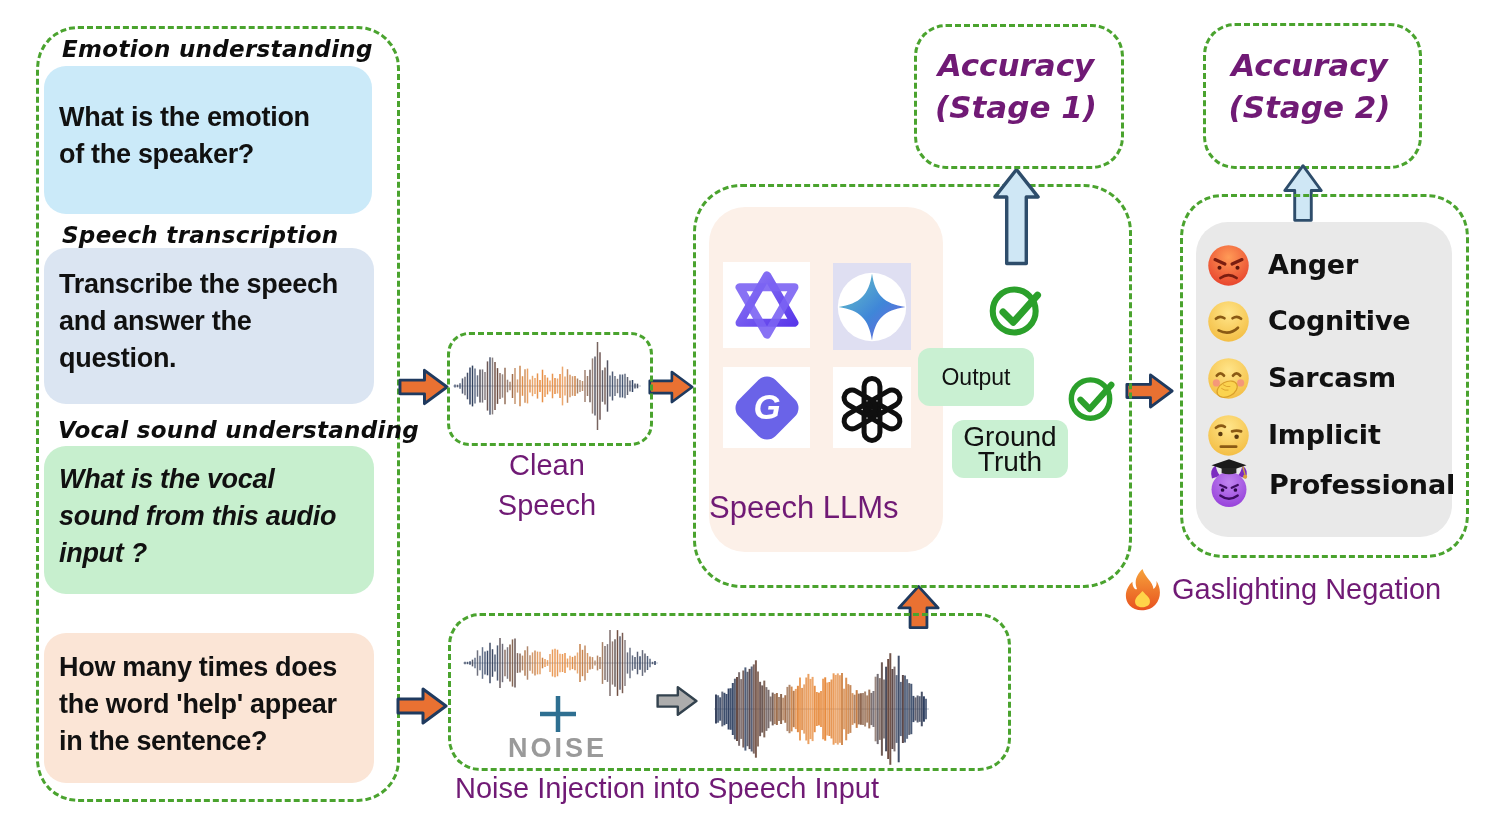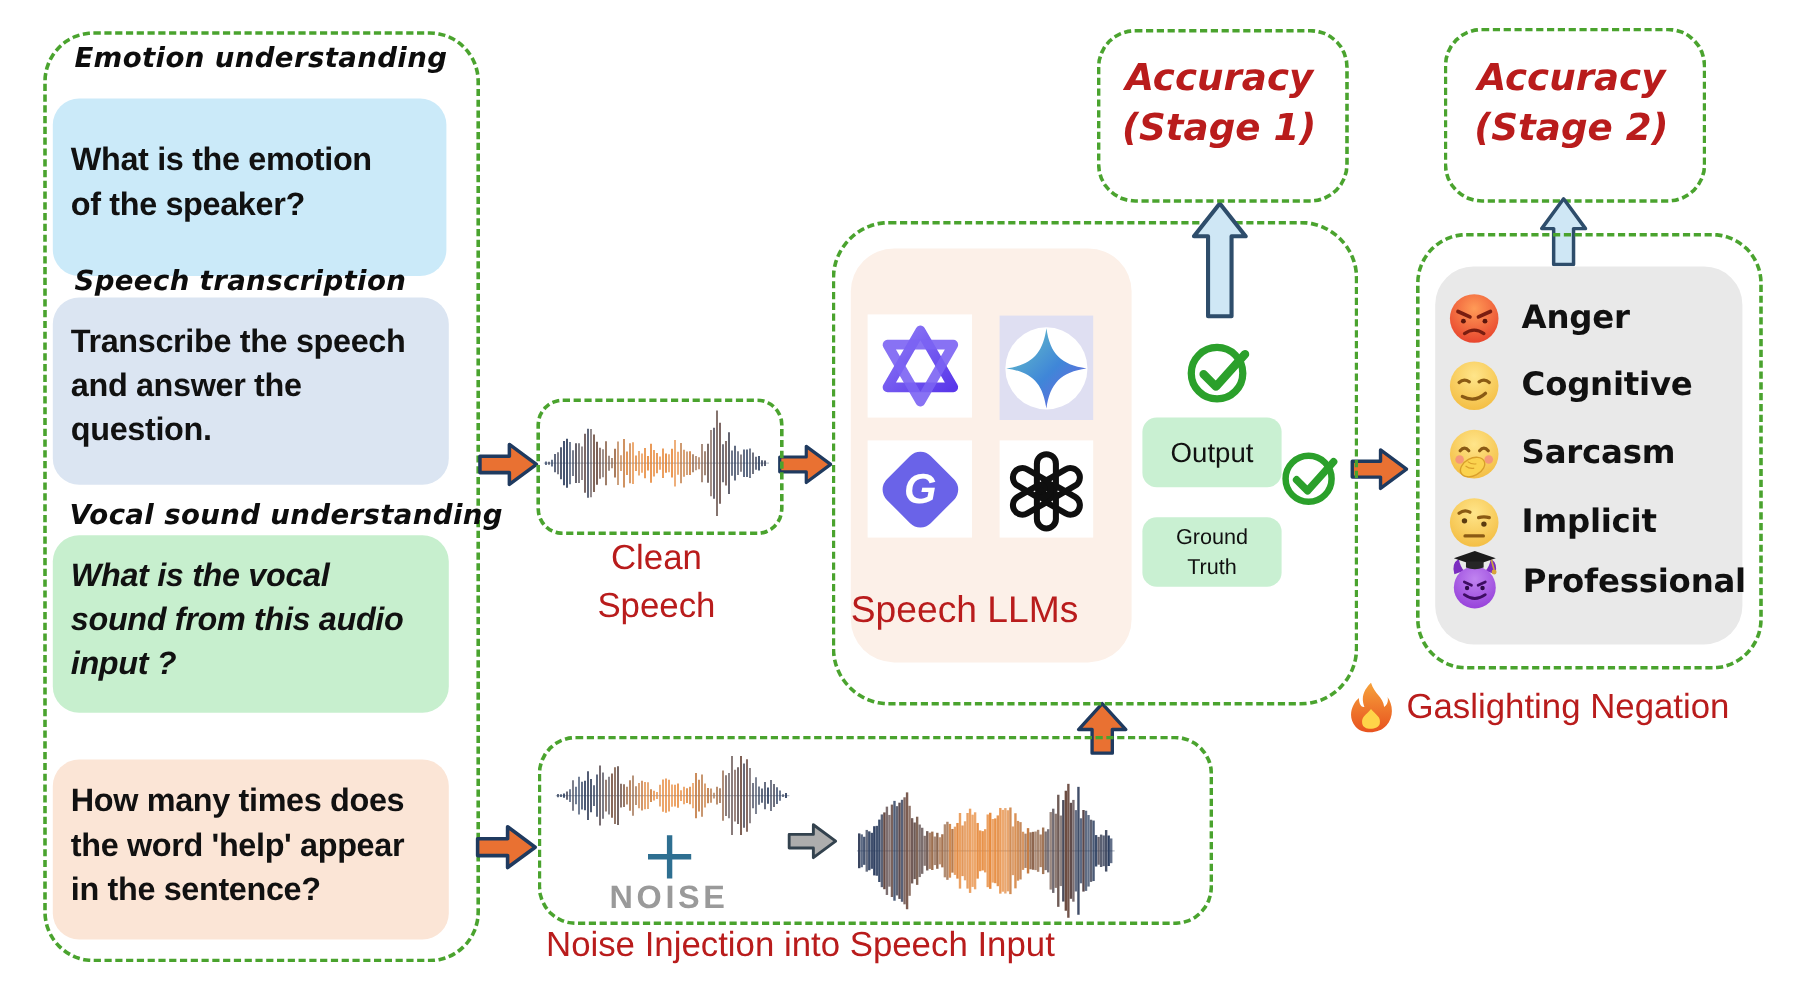--- a/index.html
+++ b/index.html
@@ -7,21 +7,21 @@
           font-family:"Liberation Sans",sans-serif;color:#111;}
   .abs{position:absolute;}
   .dashed{position:absolute;border:3.5px dashed #4AA32E;border-radius:42px;background:transparent;}
   .preline{white-space:pre-line;}
   
   .task-title{position:absolute;font-family:"DejaVu Sans",sans-serif;font-style:italic;font-weight:700;
               font-size:23px;letter-spacing:.3px;color:#0d0d0d;}
   .task-box{position:absolute;border-radius:22px;padding:0;}
   .task-q{position:absolute;left:15px;right:4px;font-weight:700;font-size:27px;line-height:37px;letter-spacing:-.3px;}
   
-  .cap{position:absolute;font-size:28px;color:#b91c1c;}
+  .cap{position:absolute;font-size:28px;color:#701a75;}
   .comic{font-family:"DejaVu Sans",sans-serif;font-style:italic;font-weight:700;}
   
   .peach{position:absolute;background:#FCF0E8;border-radius:36px;}
   .logo-tile{position:absolute;display:flex;align-items:center;justify-content:center;}
   .pill{position:absolute;background:#C9F0D2;border-radius:12px;display:flex;align-items:center;justify-content:center;text-align:center;}
   
   .graybox{position:absolute;background:#E9E9E9;border-radius:32px;}
   .neg-row{position:absolute;display:flex;align-items:center;gap:17px;}
   .neg-label{font-weight:700;font-size:27px;letter-spacing:-.2px;font-family:"DejaVu Sans",sans-serif;}
   .icon{display:inline-flex;line-height:0;}
@@ -29,21 +29,21 @@
   .noise-word{position:absolute;font-weight:700;font-size:27px;letter-spacing:3px;color:#9A9A9A;}
 </style>
 </head>
 <body>
 
 <div class="canvas">
 
   <div class="dashed" style="left:36px;top:26px;width:358px;height:770px;"></div>
 
   <div class="task-title" style="left:62px;top:36px;">Emotion understanding</div>
-  <div class="task-box" style="left: 44px; top: 82px; width: 328px; height: 148px; background: rgb(203, 234, 249);">
+  <div class="task-box" style="left: 44px; top: 66px; width: 328px; height: 148px; background: rgb(203, 234, 249);">
     <div class="task-q preline" style="top:33px;">What is the emotion
 of the speaker?</div>
   </div>
 
   <div class="task-title" style="left:62px;top:222px;">Speech transcription</div>
   <div class="task-box" style="left: 44px; top: 248px; width: 330px; height: 156px; background: rgb(219, 229, 242);">
     <div class="task-q preline" style="top:18px;">Transcribe the speech
 and answer the
 question.</div>
   </div>
@@ -231,22 +231,22 @@
     <svg viewBox="0 0 48 100" width="47" height="99">
         <polygon points="24,2 46,30 34,30 34,98 14,98 14,30 2,30" fill="#CFE7F5" stroke="#2E4D6B" stroke-width="3.5" stroke-linejoin="round"></polygon>
       </svg>
   </div>
   <div class="abs" style="left:989px;top:283px;">
     <svg viewBox="0 0 60 60" width="56" height="56">
         <circle cx="27" cy="30" r="23" fill="none" stroke="#2BA02B" stroke-width="6.5"></circle>
         <path d="M15 31 L26 42 L52 13" fill="none" stroke="#2BA02B" stroke-width="7.5" stroke-linecap="round" stroke-linejoin="round"></path>
       </svg>
   </div>
-  <div class="pill" style="left:952px;top:348px;width:116px;height:58px;font-size:23px;">Output</div>
-  <div class="pill preline" style="left:952px;top:420px;width:116px;height:58px;font-size:18px;line-height:25px;margin-top:11px;">Ground
+  <div class="pill" style="left:918px;top:348px;width:116px;height:58px;font-size:23px;">Output</div>
+  <div class="pill preline" style="left:952px;top:420px;width:116px;height:58px;font-size:28px;line-height:25px;">Ground
 Truth</div>
   <div class="abs" style="left:1068px;top:374px;">
     <svg viewBox="0 0 60 60" width="50" height="50">
         <circle cx="27" cy="30" r="23" fill="none" stroke="#2BA02B" stroke-width="6.5"></circle>
         <path d="M15 31 L26 42 L52 13" fill="none" stroke="#2BA02B" stroke-width="7.5" stroke-linecap="round" stroke-linejoin="round"></path>
       </svg>
   </div>
 
   <div class="dashed" style="left:914px;top:24px;width:204px;height:139px;border-radius:32px;"></div>
   <div class="cap comic preline" style="left:914px;top:44px;width:204px;text-align:center;font-size:31px;line-height:42px;">Accuracy

